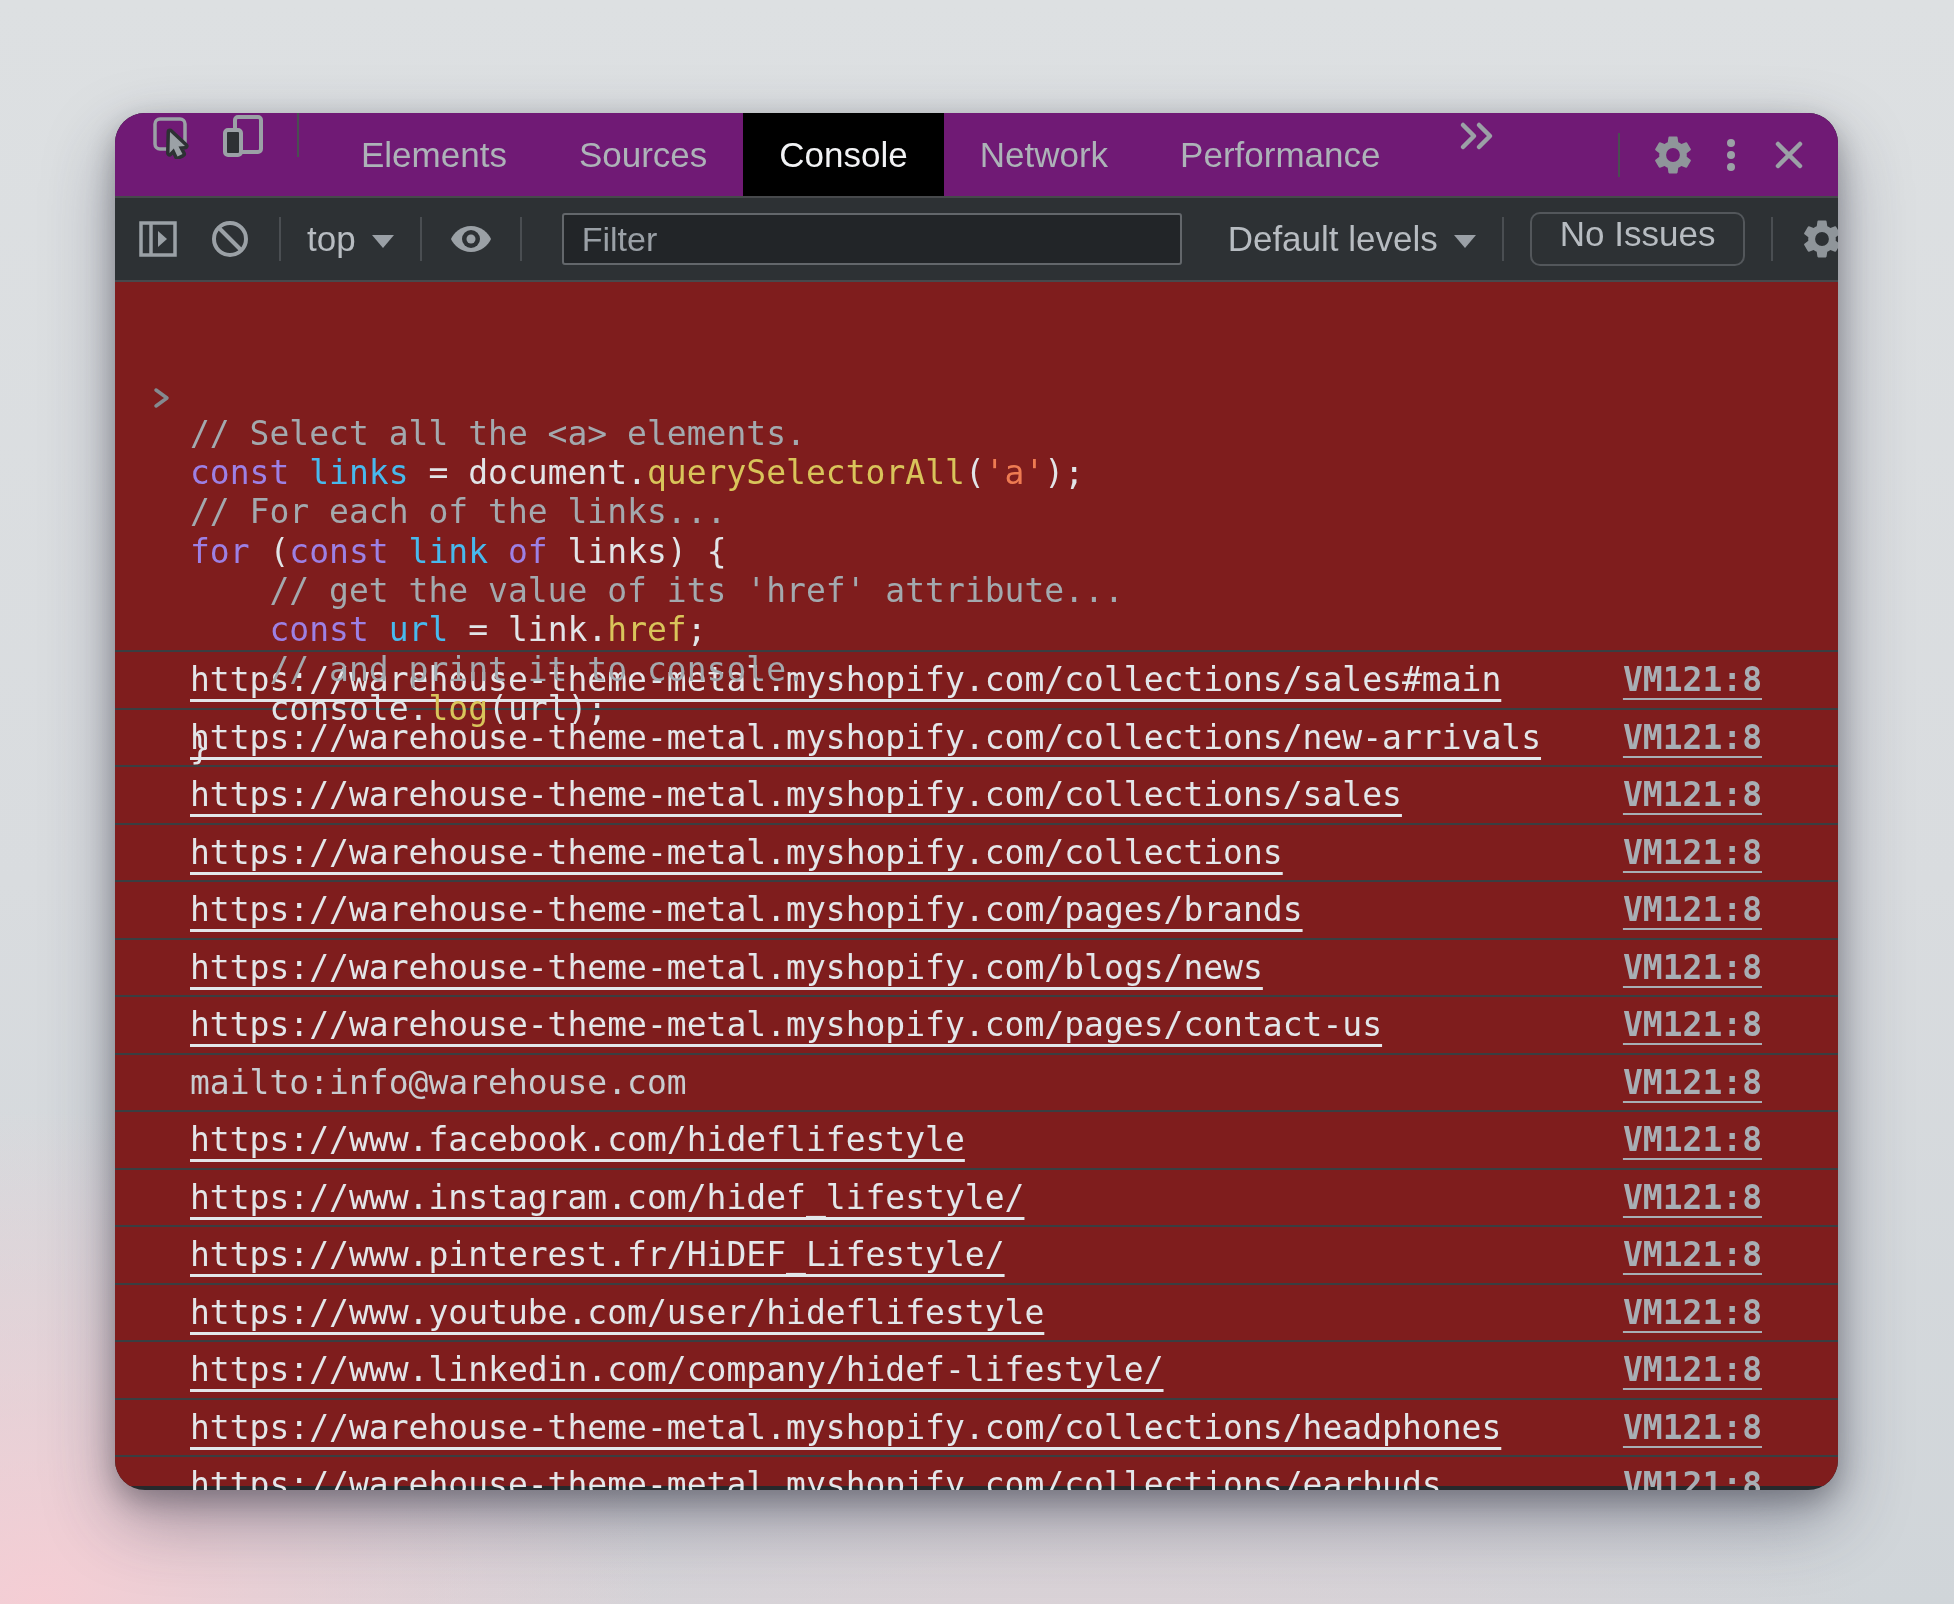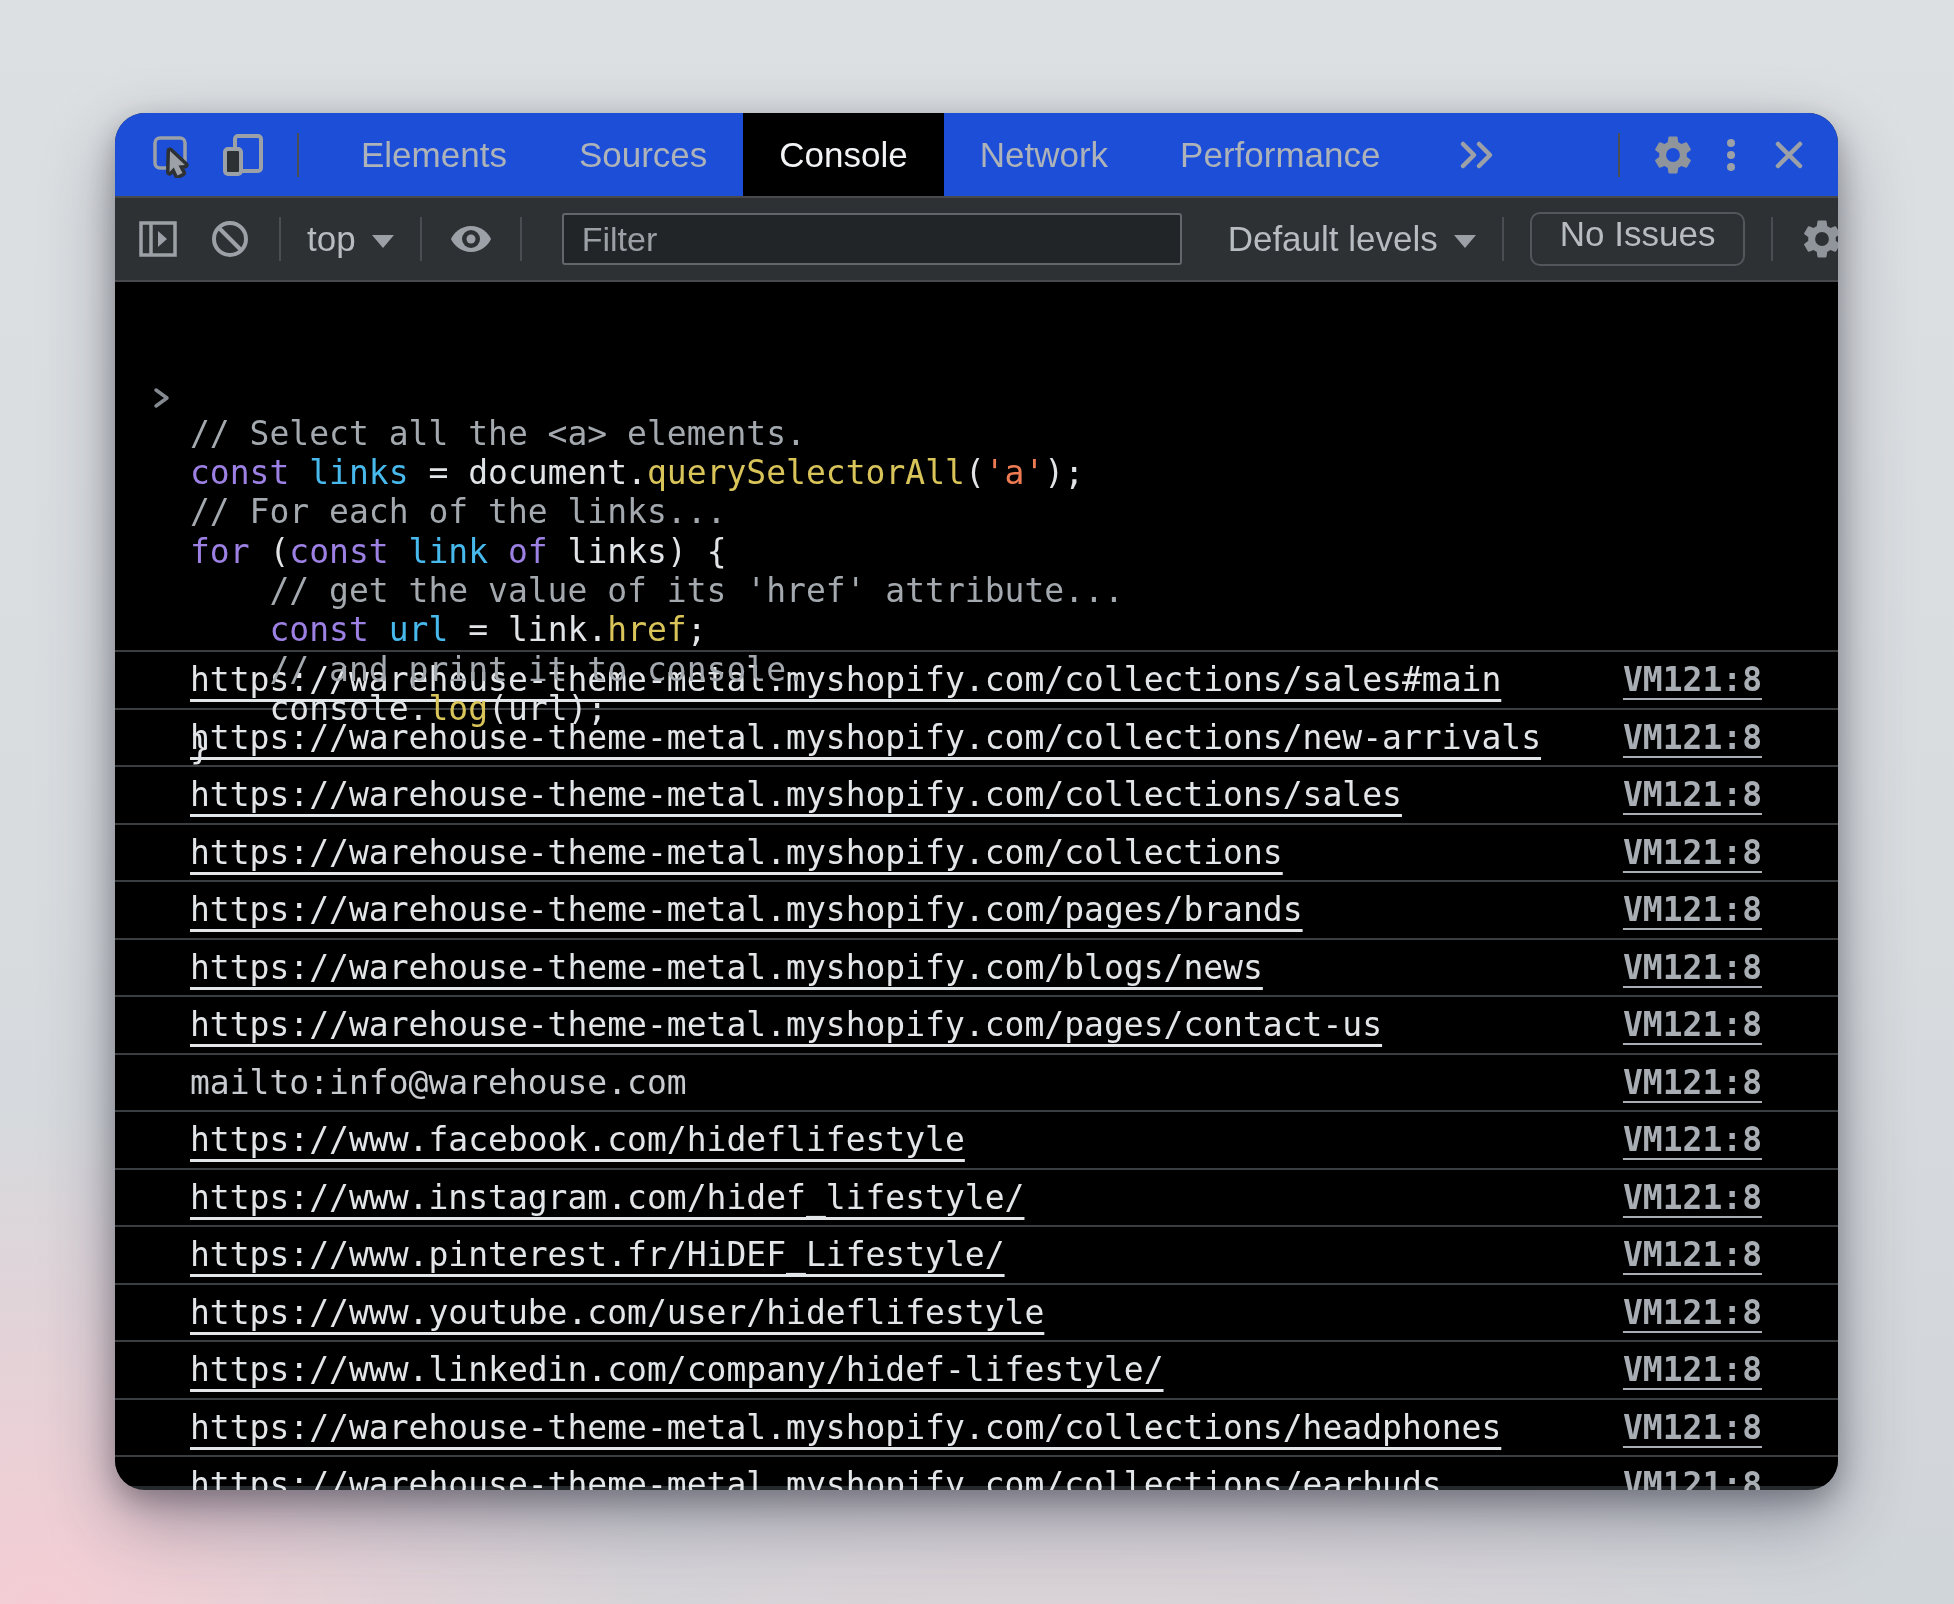--- a/index.html
+++ b/index.html
@@ -14,22 +14,22 @@
 
   
   .devtools {
     position:absolute; left:115px; top:113px; width:1723px; height:1377px;
     background:#26292c; border-radius:30px; overflow:hidden;
     box-shadow:0 30px 70px rgba(45,45,70,.40), 0 10px 28px rgba(0,0,0,.28);
   }
 
   
   .tabbar {
-    height:85px; background:#1d4ed8; border-bottom:2px solid #47494c;
-    display:flex; align-items:center; padding-left:34px;
+    height:85px; background:#701a75; border-bottom:2px solid #47494c;
+    display:flex; padding-left:34px;
   }
   .icon-btn { width:46px; height:46px; display:flex; align-items:center; justify-content:center; flex-shrink:0; }
   .tabbar .icon-btn { margin-right:26px; }
   .vsep { width:2px; height:44px; background:#4a4e52; flex-shrink:0; }
   .tabbar .vsep { margin:0 26px 0 4px; }
   .tabs { display:flex; height:100%; align-items:stretch; }
   .tab {
     display:flex; align-items:center; padding:0 36px; font-size:35px; color:#adb3b8;
     white-space:nowrap; cursor:default;
   }
@@ -61,21 +61,21 @@
   }
   .filter-input::placeholder { color:#9aa0a6; }
   .levels-btn { margin-left:46px; }
   .issues-pill {
     height:54px; display:flex; padding:0 28px;
     border:2px solid #53575b; border-radius:10px;
     font-size:35px; color:#b7bcc1; white-space:nowrap;
   }
 
   
-  .console-area { height:1204px; background:#000000; }
+  .console-area { height:1204px; background:#7f1d1d; }
   .code-block {
     position:relative; padding:14px 0 0 75px;
     font-family:"DejaVu Sans Mono", monospace; font-size:33px; line-height:39.3px;
     white-space:pre; height:368px;
   }
   .prompt { position:absolute; left:36px; top:24px; }
   .code-line { white-space:pre; }
 
   .results .row {
     height:57.5px; border-top:2px solid #3a3e41;

